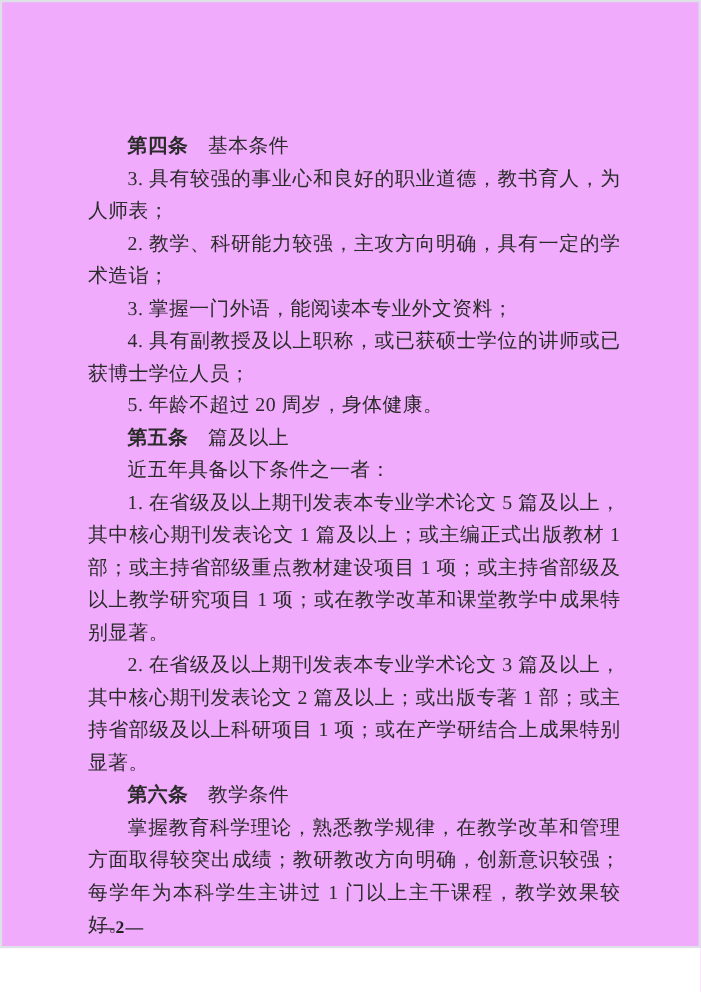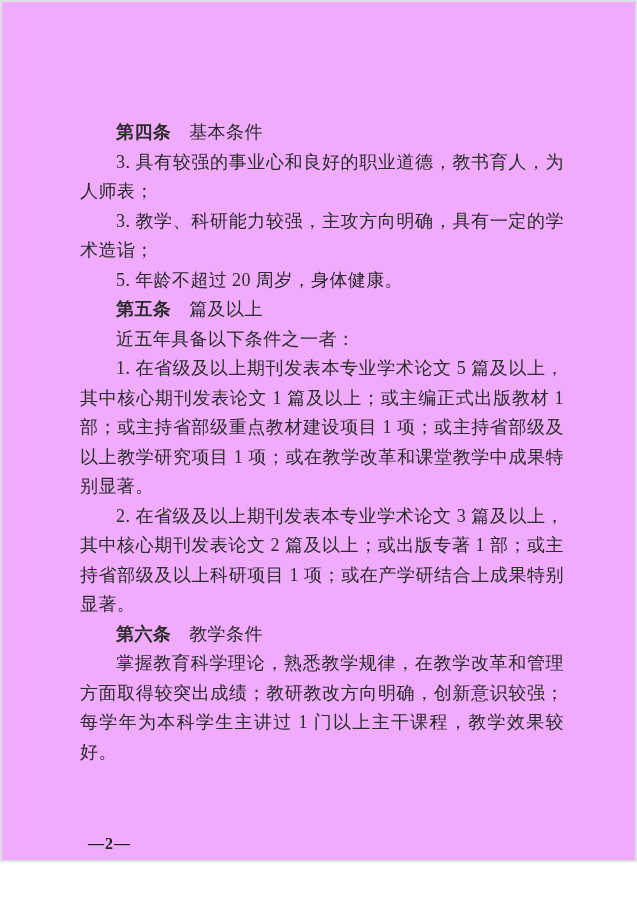--- a/index.html
+++ b/index.html
@@ -51,21 +51,23 @@
   }
 </style>
 </head>
 <body>
 
 <div class="page">
   <div class="content">
 
     <p class="heading"><span class="article-label">第四条</span><span class="article-title">基本条件</span></p>
     <p class="para">3. 具有较强的事业心和良好的职业道德，教书育人，为人师表；</p>
-    <p class="para">3. 教学、科研能力较强，主攻方向明确，具有一定的学术造诣；</p>
+    <p class="para">2. 教学、科研能力较强，主攻方向明确，具有一定的学术造诣；</p>
+    <p class="para">3. 掌握一门外语，能阅读本专业外文资料；</p>
+    <p class="para">4. 具有副教授及以上职称，或已获硕士学位的讲师或已获博士学位人员；</p>
     <p class="para">5. 年龄不超过 20 周岁，身体健康。</p>
 
     <p class="heading"><span class="article-label">第五条</span><span class="article-title">篇及以上</span></p>
     <p class="para">近五年具备以下条件之一者：</p>
     <p class="para">1. 在省级及以上期刊发表本专业学术论文 5 篇及以上，其中核心期刊发表论文 1 篇及以上；或主编正式出版教材 1 部；或主持省部级重点教材建设项目 1 项；或主持省部级及以上教学研究项目 1 项；或在教学改革和课堂教学中成果特别显著。</p>
     <p class="para">2. 在省级及以上期刊发表本专业学术论文 3 篇及以上，其中核心期刊发表论文 2 篇及以上；或出版专著 1 部；或主持省部级及以上科研项目 1 项；或在产学研结合上成果特别显著。</p>
 
     <p class="heading"><span class="article-label">第六条</span><span class="article-title">教学条件</span></p>
     <p class="para">掌握教育科学理论，熟悉教学规律，在教学改革和管理方面取得较突出成绩；教研教改方向明确，创新意识较强；每学年为本科学生主讲过 1 门以上主干课程，教学效果较好。</p>
 

